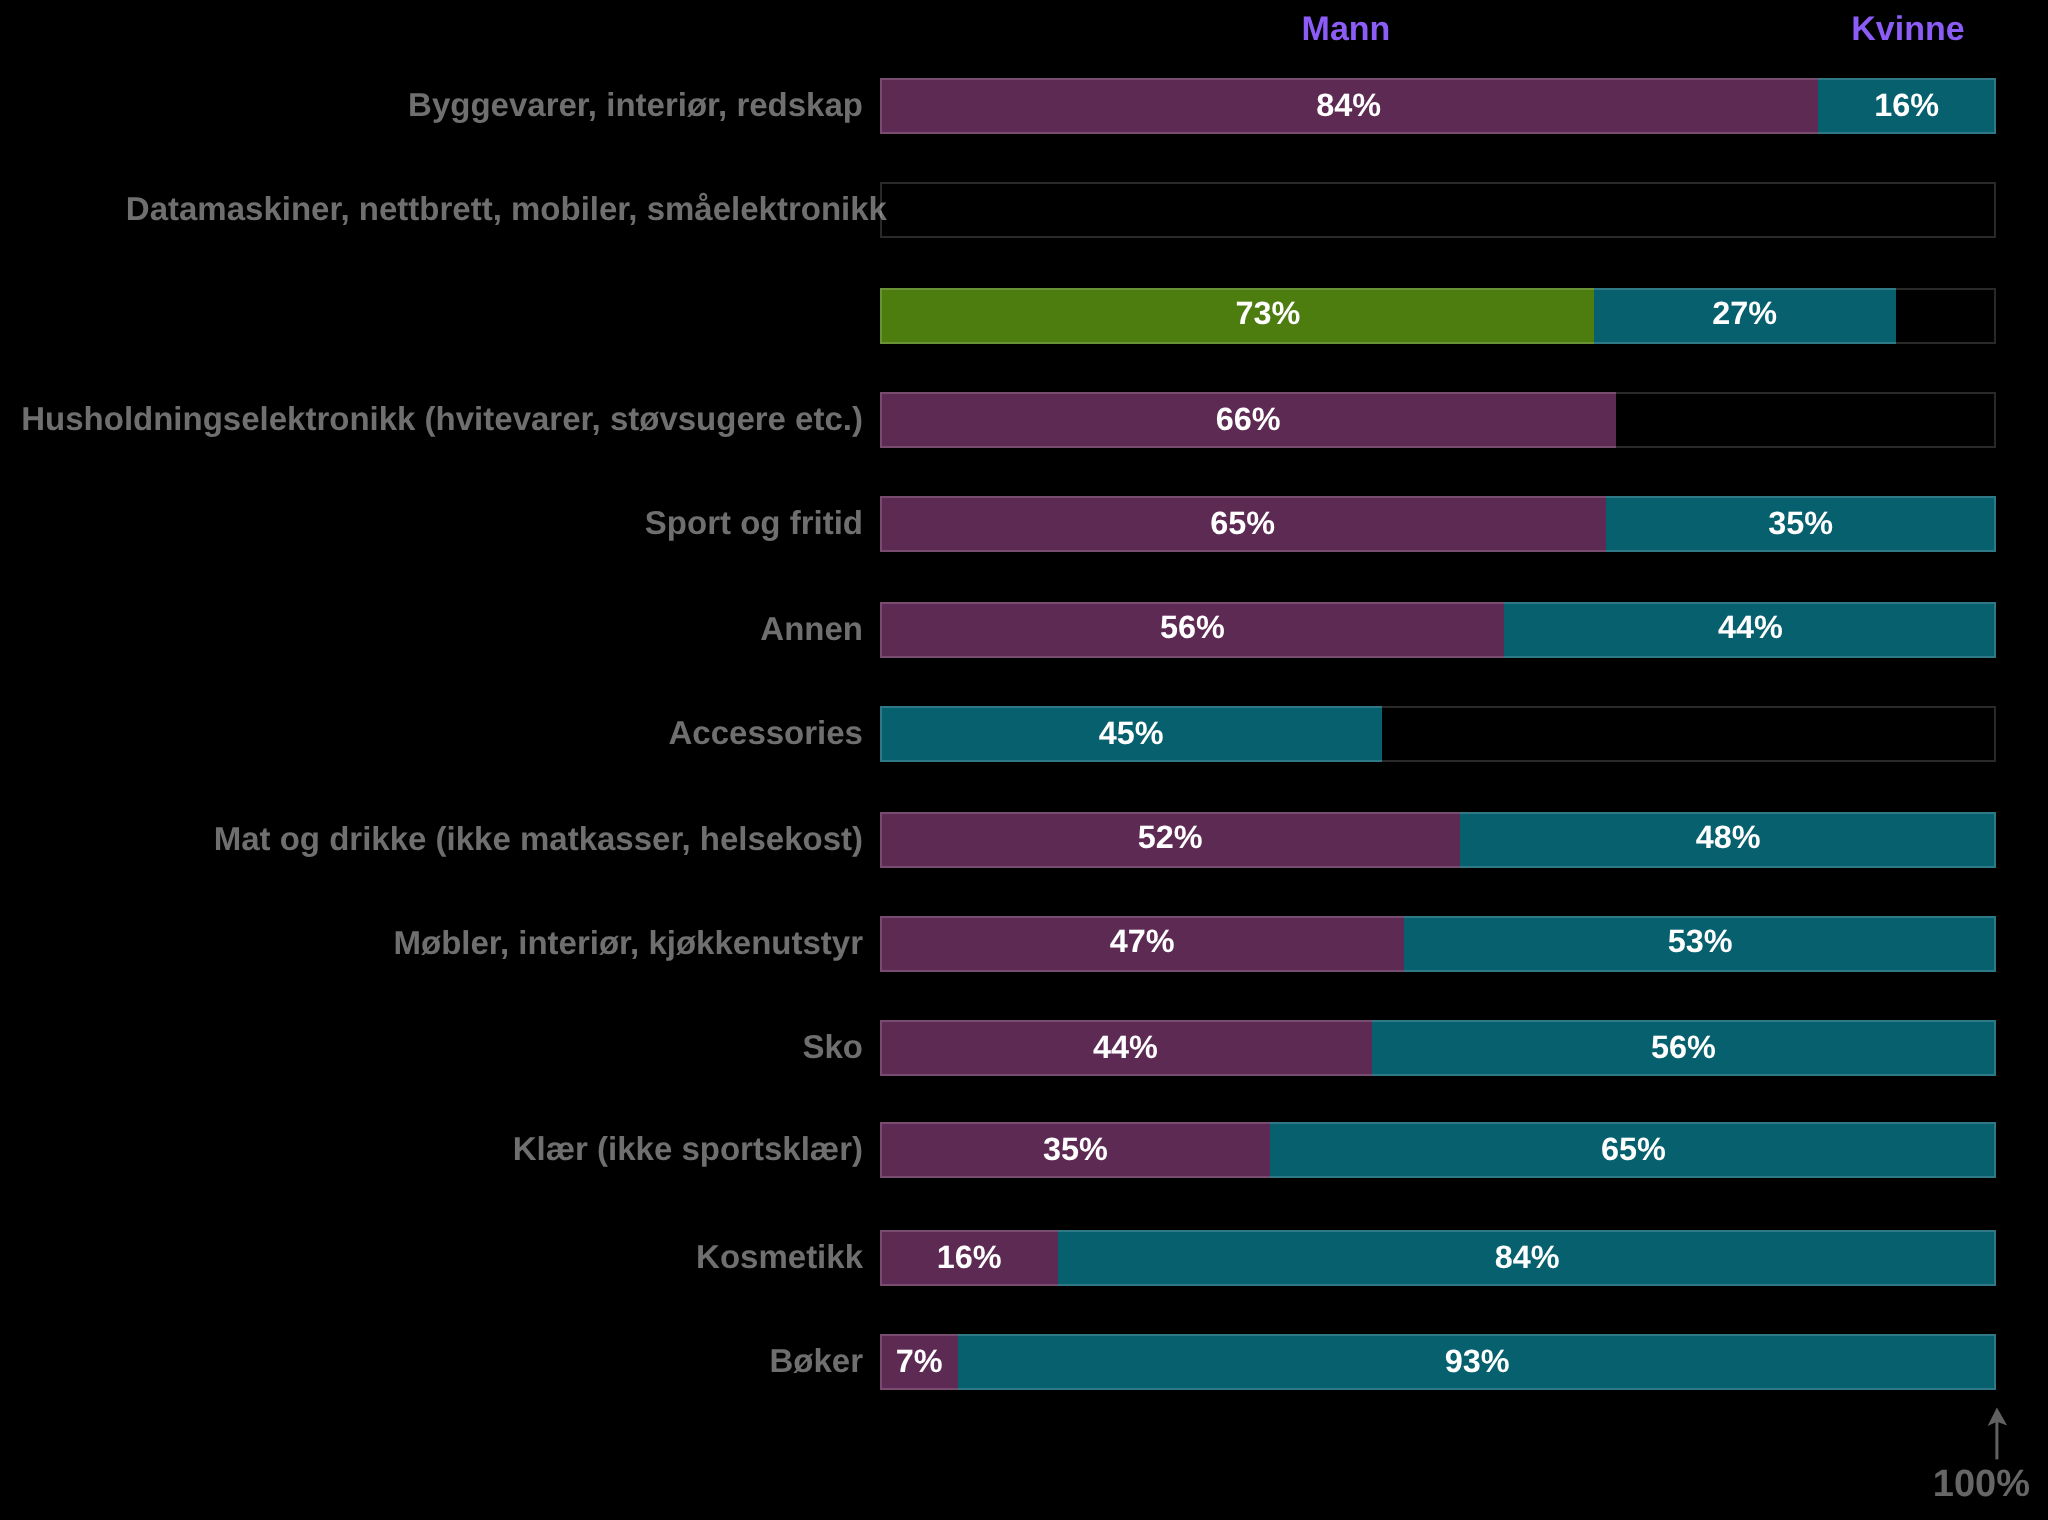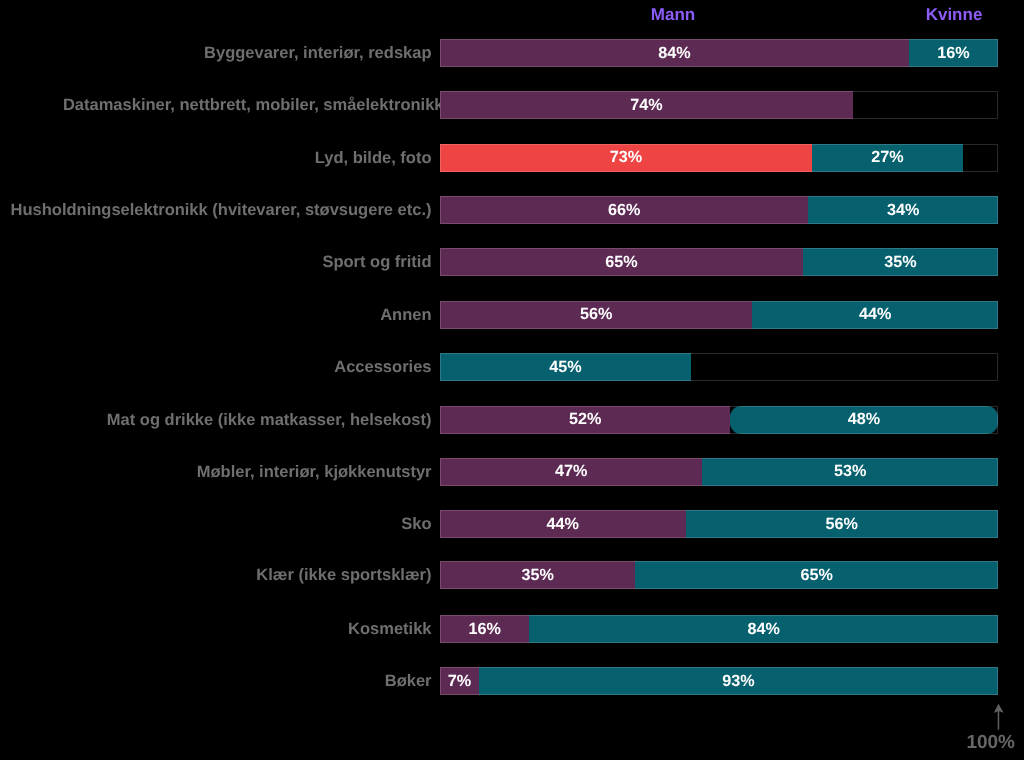--- a/index.html
+++ b/index.html
@@ -114,35 +114,32 @@
       <div class="row" style="top: 39px; height: 28px;">
       <div class="cat-label">Byggevarer, interiør, redskap</div>
       <div class="bar">
         <div class="seg seg-m" style="width: 468.72px; background: rgb(93, 42, 84);">84%</div>
         <div class="seg seg-k" style="width: 89.28px; background: rgb(6, 96, 110);">16%</div>
       </div>
     </div>
       <div class="row" style="top: 91.37px; height: 28px; padding-left: 12px;">
       <div class="cat-label">Datamaskiner, nettbrett, mobiler, småelektronikk</div>
       <div class="bar">
-        <div class="seg seg-m" style="width: 412.92px; background: rgb(93, 42, 84);">74%</div>
       </div>
     </div>
       <div class="row" style="top: 143.74px; height: 28px;">
-      <div class="cat-label">Lyd, bilde, foto</div>
-      <div class="bar">
-        <div class="seg seg-m" style="width: 372px; background: #ef4444;">73%</div>
+      <div class="bar">
+        <div class="seg seg-m" style="width: 326px; background: #4d7c0f; padding-left: 31px;">73%</div>
         <div class="seg seg-k" style="width: 150.66px; background: rgb(6, 96, 110);">27%</div>
       </div>
     </div>
       <div class="row" style="top: 196.11px; height: 28px;">
       <div class="cat-label">Husholdningselektronikk (hvitevarer, støvsugere etc.)</div>
       <div class="bar">
         <div class="seg seg-m" style="width: 368.28px; background: rgb(93, 42, 84);">66%</div>
-        <div class="seg seg-k" style="width: 189.72px; background: rgb(6, 96, 110);">34%</div>
       </div>
     </div>
       <div class="row" style="top: 248.48px; height: 28px;">
       <div class="cat-label">Sport og fritid</div>
       <div class="bar">
         <div class="seg seg-m" style="width: 362.7px; background: rgb(93, 42, 84);">65%</div>
         <div class="seg seg-k" style="width: 195.3px; background: rgb(6, 96, 110);">35%</div>
       </div>
     </div>
       <div class="row" style="top: 300.85px; height: 28px;">
@@ -155,21 +152,21 @@
       <div class="row" style="top: 353.22px; height: 28px;">
       <div class="cat-label">Accessories</div>
       <div class="bar">
         <div class="seg seg-k" style="width: 251.1px; background: rgb(6, 96, 110);">45%</div>
       </div>
     </div>
       <div class="row" style="top: 405.59px; height: 28px;">
       <div class="cat-label">Mat og drikke (ikke matkasser, helsekost)</div>
       <div class="bar">
         <div class="seg seg-m" style="width: 290.16px; background: rgb(93, 42, 84);">52%</div>
-        <div class="seg seg-k" style="width: 267.84px; background: rgb(6, 96, 110); border-radius: 11px;">48%</div>
+        <div class="seg seg-k" style="width: 267.84px; background: rgb(6, 96, 110);">48%</div>
       </div>
     </div>
       <div class="row" style="top: 457.96px; height: 28px;">
       <div class="cat-label">Møbler, interiør, kjøkkenutstyr</div>
       <div class="bar">
         <div class="seg seg-m" style="width: 262.26px; background: rgb(93, 42, 84);">47%</div>
         <div class="seg seg-k" style="width: 295.74px; background: rgb(6, 96, 110);">53%</div>
       </div>
     </div>
       <div class="row" style="top: 510.33px; height: 28px;">

